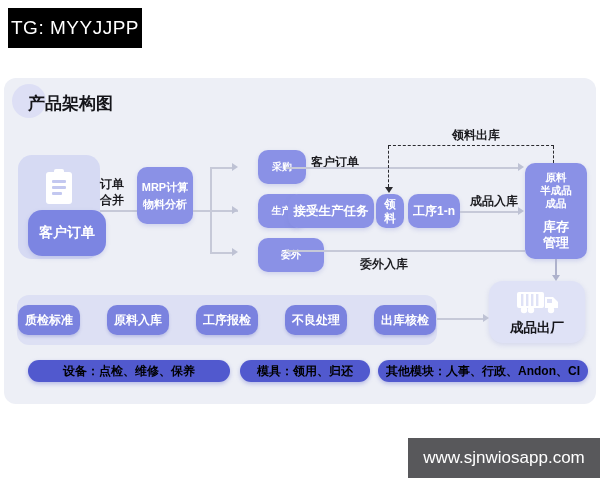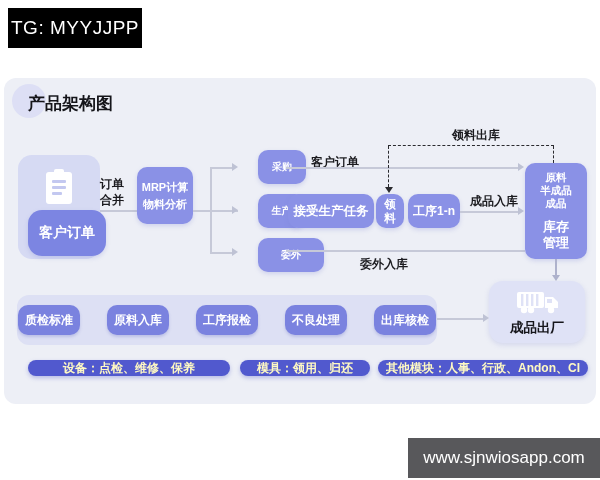--- a/index.html
+++ b/index.html
@@ -59,21 +59,21 @@
   .truck{position:absolute;top:8px;left:26px;}
 
   
   .q-panel{left:17px;top:295px;width:420px;height:50px;border-radius:12px;background:#DDE0F4;
     display:flex;align-items:center;justify-content:space-between;padding:0 1px;}
   .q-box{background:#7A82DF;border-radius:10px;color:#fff;font-weight:600;font-size:12px;
     height:30px;display:flex;align-items:center;justify-content:center;padding:0 7px;white-space:nowrap;
     box-shadow:0 2px 3px rgba(110,116,200,.3);}
 
   
-  .pill{top:360px;height:16px;border-radius:13px;background:#5159CE;color:#fef9c3;font-weight:bold;font-size:12px;
+  .pill{top:360px;height:22px;border-radius:13px;background:#5159CE;color:#000000;font-weight:bold;font-size:12px;
     display:flex;align-items:center;justify-content:center;white-space:nowrap;
     box-shadow:0 2px 4px rgba(80,88,200,.35);}
 
   
   .url-bar{left:408px;top:438px;width:192px;height:40px;background:#58585B;color:#fff;
     font-size:17px;display:flex;align-items:center;justify-content:center;}
 </style>
 </head>
 <body>
 

